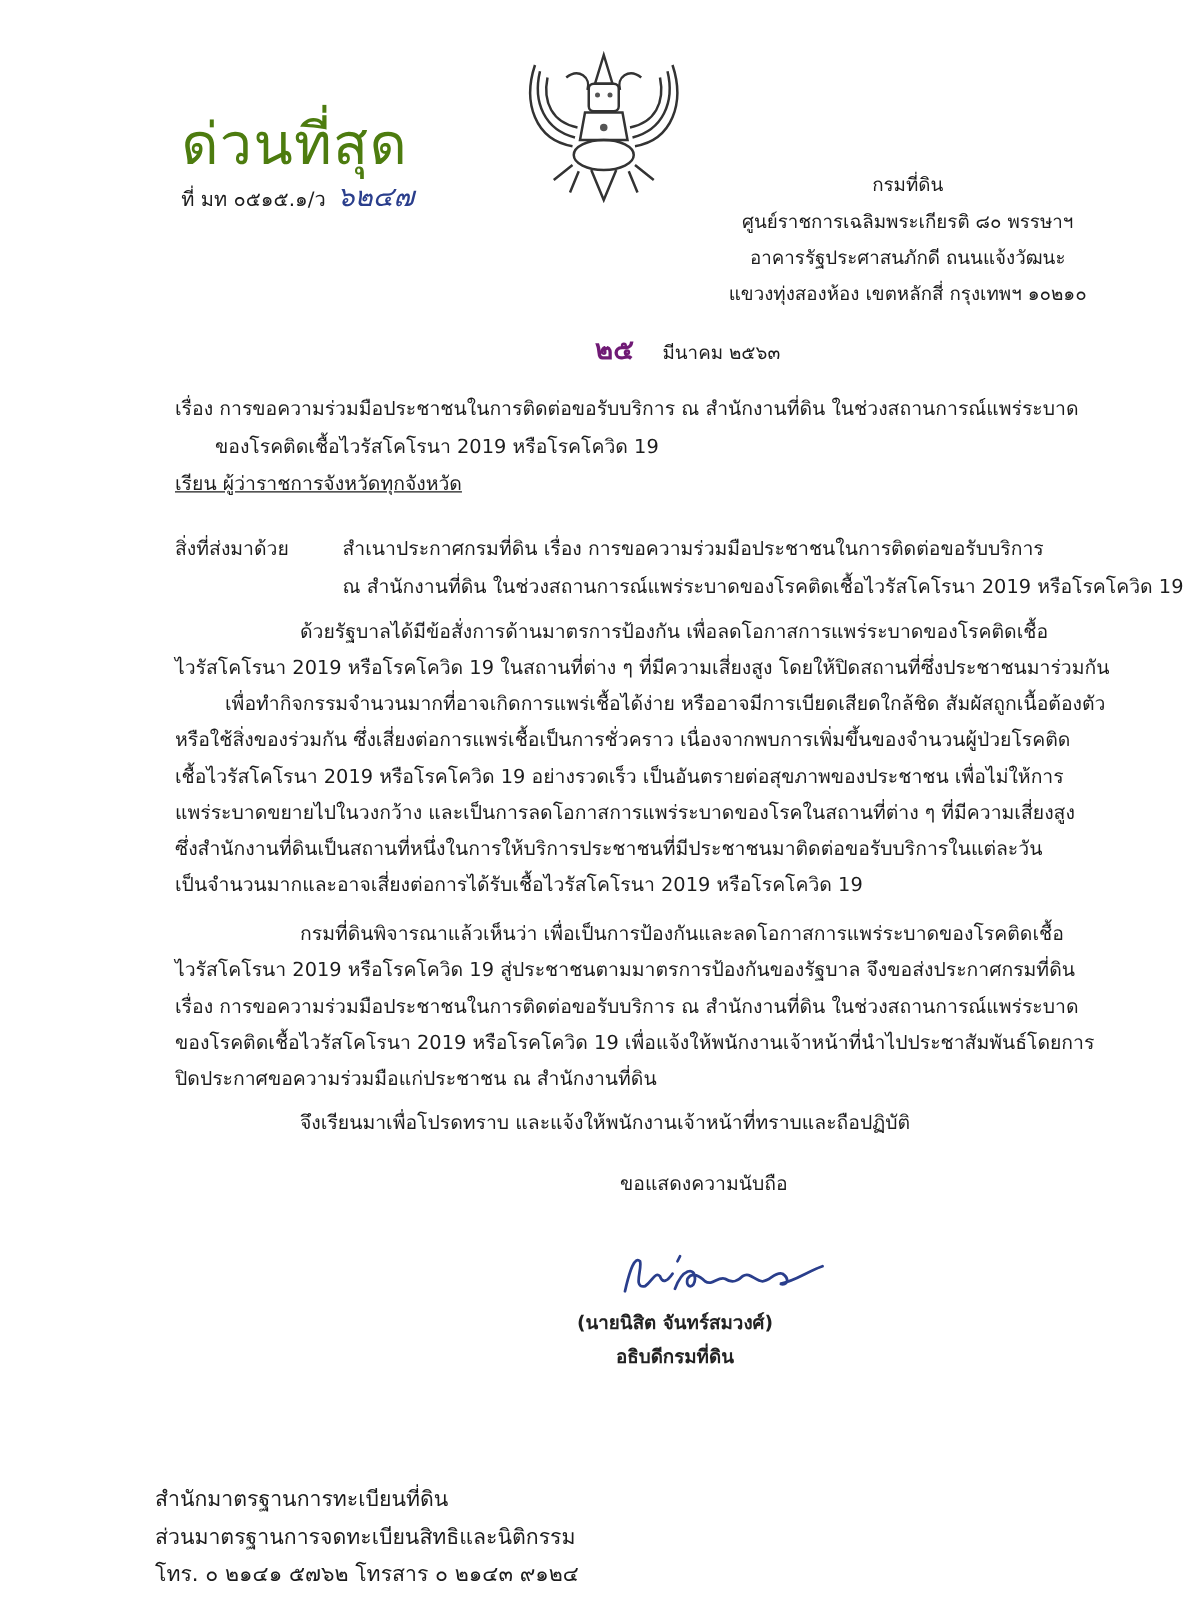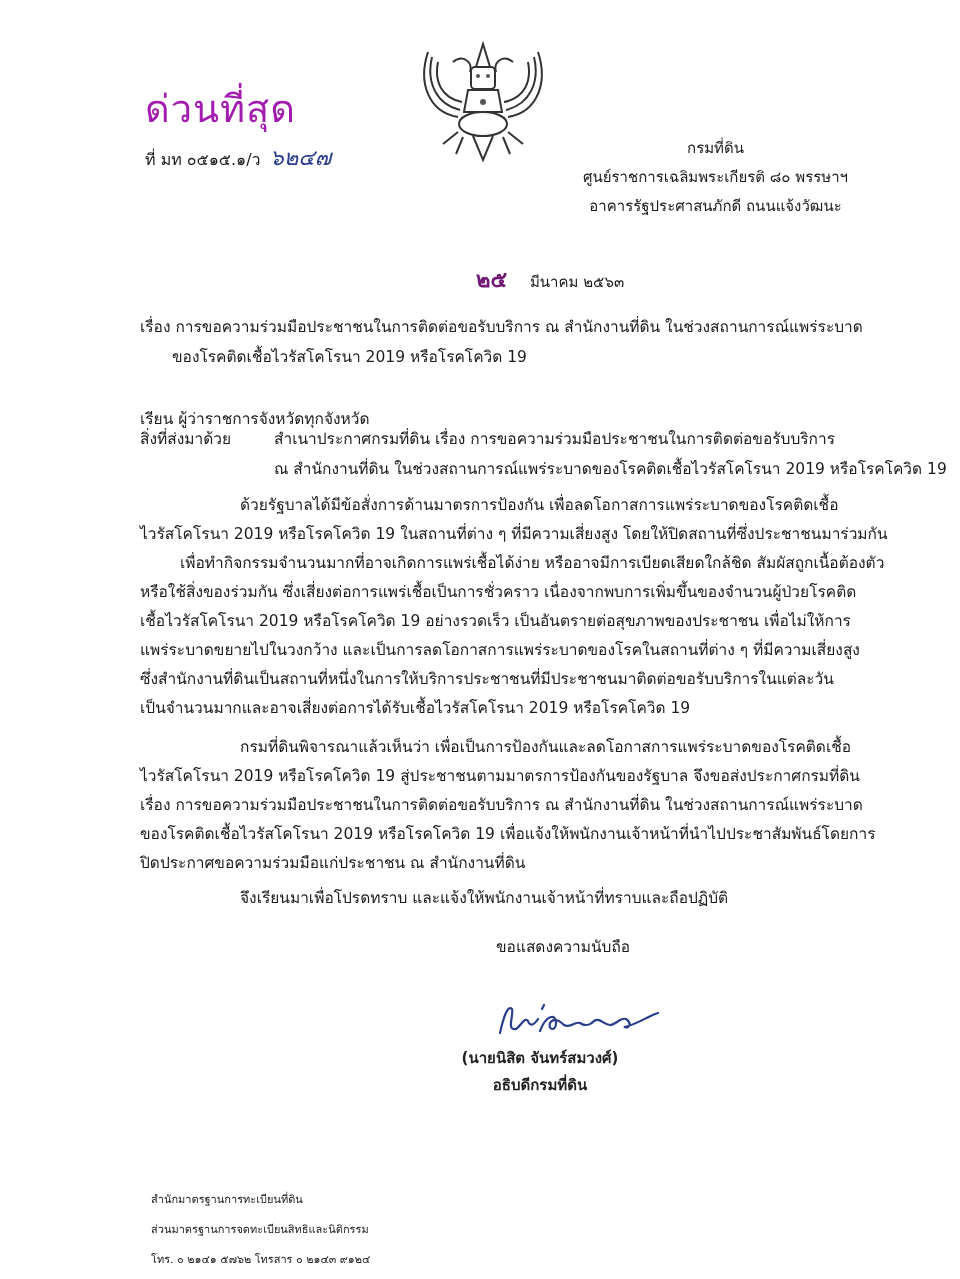--- a/index.html
+++ b/index.html
@@ -1,30 +1,30 @@
 <!DOCTYPE html>
 <html><head>
 <meta charset="utf-8">
 <style>
   html, body { margin: 0; padding: 0; background: #ffffff; }
   body { width: 960px; height: 1279px; position: relative; overflow: hidden;
          font-family: "DejaVu Sans", "Liberation Sans", sans-serif; color: #1c1c1c; }
   .abs { position: absolute; white-space: nowrap; }
-  .urgent { left: 145px; top: 78px; font-size: 38px; color: #a21caf; letter-spacing: 1px; }
+  .urgent { left: 145px; top: 78px; font-size: 46px; color: #4d7c0f; letter-spacing: 1px; }
   .refno { left: 145px; top: 140px; font-size: 16px; }
   .refno .hand { color: #2a3e8c; font-size: 22px; font-style: italic; margin-left: 4px; }
   .garuda { left: 418px; top: 32px; width: 130px; height: 135px; }
   .addr { left: 583px; top: 134px; font-size: 15px; line-height: 29px; text-align: center; }
   .date { left: 476px; top: 262px; font-size: 15px; }
   .date .hand { color: #701a75; font-size: 22px; font-weight: bold; margin-right: 18px; }
   .t { font-size: 15.5px; line-height: 30px; }
   .line { position: absolute; white-space: nowrap; }
   .sig { left: 490px; top: 995px; width: 180px; height: 50px; }
   .signame { left: 0; width: 960px; text-align: center; font-size: 15px; font-weight: bold; color: #222; }
-  .footer { left: 151px; top: 1185px; font-size: 11px; line-height: 30px; }
+  .footer { left: 124px; top: 1185px; font-size: 17px; line-height: 30px; }
 </style>
 </head>
 <body>
 
 <div class="abs urgent">ด่วนที่สุด</div>
 
 <div class="abs refno">
   <span>ที่ มท ๐๕๑๕.๑/ว</span>
   <span class="hand">๖๒๔๗</span>
 </div>
@@ -48,31 +48,32 @@
         <circle cx="70" cy="44" r="2"></circle>
       <circle cx="65" cy="70" r="3"></circle>
     </g>
   </svg>
 </div>
 
 <div class="abs addr">
   <div>กรมที่ดิน</div>
   <div>ศูนย์ราชการเฉลิมพระเกียรติ ๘๐ พรรษาฯ</div>
   <div>อาคารรัฐประศาสนภักดี ถนนแจ้งวัฒนะ</div>
+  <div>แขวงทุ่งสองห้อง เขตหลักสี่ กรุงเทพฯ ๑๐๒๑๐</div>
 </div>
 
 <div class="abs date">
   <span class="hand">๒๕</span>
   <span>มีนาคม ๒๕๖๓</span>
 </div>
 
 <div class="line t" style="left:140px; top:312px;">เรื่อง การขอความร่วมมือประชาชนในการติดต่อขอรับบริการ ณ สำนักงานที่ดิน ในช่วงสถานการณ์แพร่ระบาด</div>
 <div class="line t" style="left:172px; top:342px;">ของโรคติดเชื้อไวรัสโคโรนา 2019 หรือโรคโควิด 19</div>
 
-<div class="line t" style="left:140px; top:404px;">เรียน  ผู้ว่าราชการจังหวัดทุกจังหวัด</div>
+<div class="line t" style="left:140px; top:372px;text-decoration:underline;">เรียน  ผู้ว่าราชการจังหวัดทุกจังหวัด</div>
 
 <div class="line t" style="left:140px; top:424px;">สิ่งที่ส่งมาด้วย</div>
 <div class="line t" style="left:274px; top:424px;">สำเนาประกาศกรมที่ดิน เรื่อง การขอความร่วมมือประชาชนในการติดต่อขอรับบริการ</div>
 <div class="line t" style="left:274px; top:454px;">ณ สำนักงานที่ดิน ในช่วงสถานการณ์แพร่ระบาดของโรคติดเชื้อไวรัสโคโรนา 2019 หรือโรคโควิด 19</div>
 
 <div>
   <div class="line t" style="left:240px; top:490px;">ด้วยรัฐบาลได้มีข้อสั่งการด้านมาตรการป้องกัน เพื่อลดโอกาสการแพร่ระบาดของโรคติดเชื้อ</div>
   <div class="line t" style="left:140px; top:519px;">ไวรัสโคโรนา 2019 หรือโรคโควิด 19 ในสถานที่ต่าง ๆ ที่มีความเสี่ยงสูง โดยให้ปิดสถานที่ซึ่งประชาชนมาร่วมกัน</div>
   <div class="line t" style="left:140px; top:548px;margin-left:40px;">เพื่อทำกิจกรรมจำนวนมากที่อาจเกิดการแพร่เชื้อได้ง่าย หรืออาจมีการเบียดเสียดใกล้ชิด สัมผัสถูกเนื้อต้องตัว</div>
   <div class="line t" style="left:140px; top:577px;">หรือใช้สิ่งของร่วมกัน ซึ่งเสี่ยงต่อการแพร่เชื้อเป็นการชั่วคราว เนื่องจากพบการเพิ่มขึ้นของจำนวนผู้ป่วยโรคติด</div>

